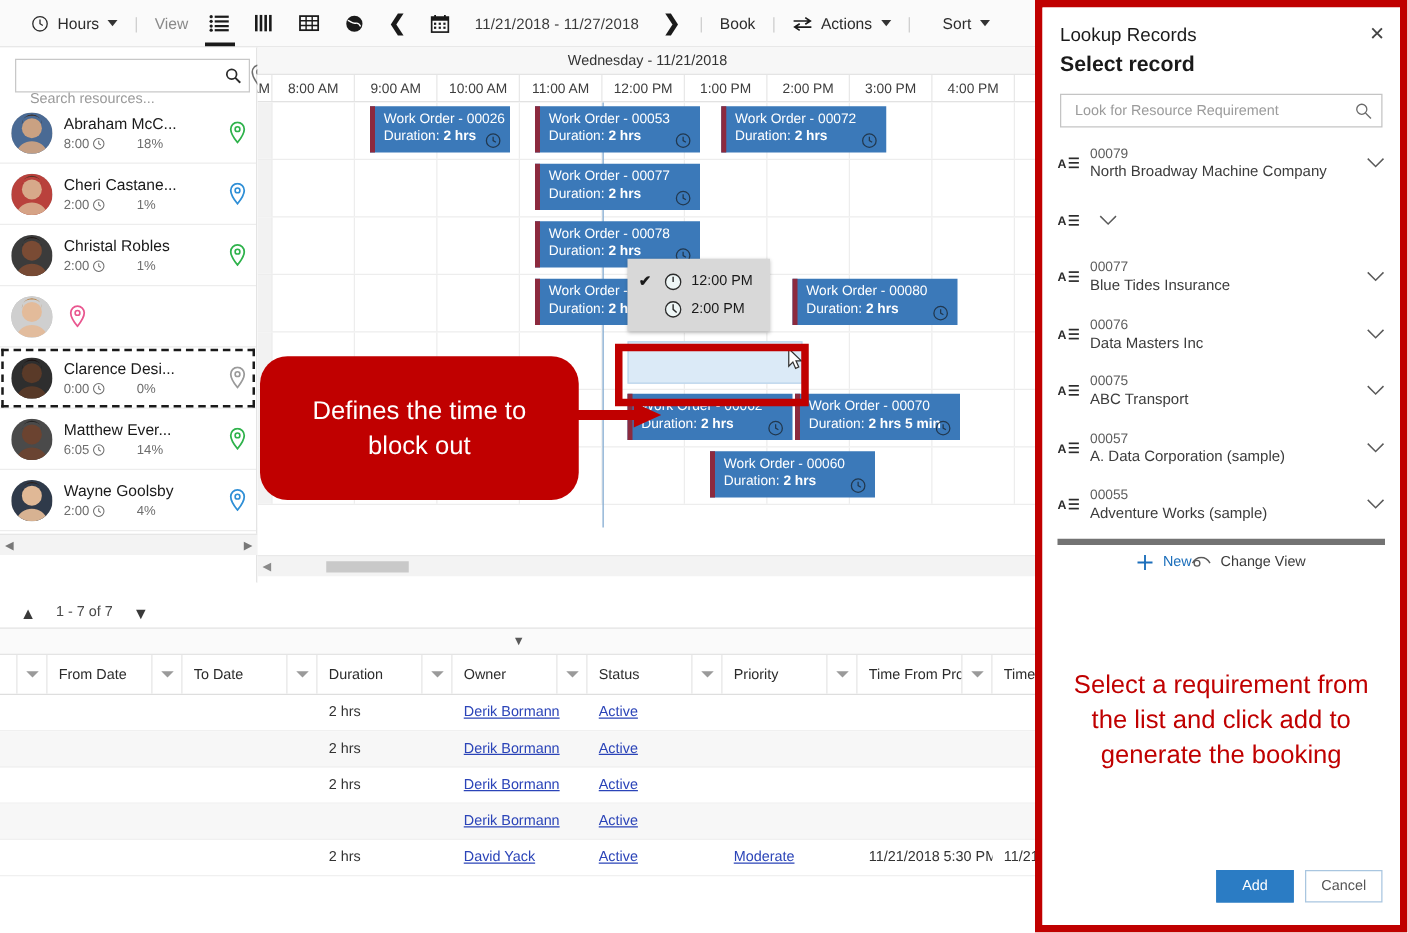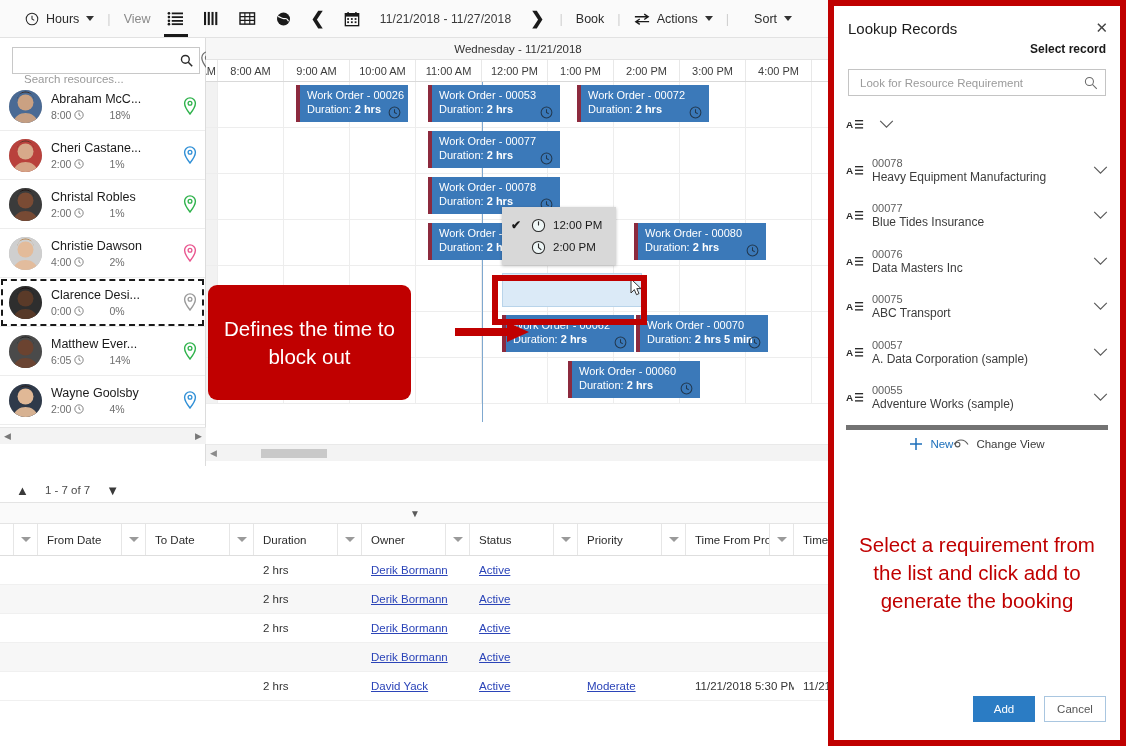--- a/index.html
+++ b/index.html
@@ -86,42 +86,42 @@
   .bgRow.alt { background:#f7f7f7; }
   .bgRow .bc { display:flex; align-items:center; padding-left:9px; font-size:11.5px; color:#333; overflow:hidden; white-space:nowrap;}
   .lnk { color:#2b44b8; text-decoration:underline; font-size:11.5px; }
 
   
   .lookup { position:absolute; right:0; top:0; width:298px; height:746px; background:#fff; border:6px solid #c00000;text-decoration:underline; }
   .lkInner { position:absolute; inset:0; background:#fff; display:flex; flex-direction:column; }
   .lkHead { padding:14px 14px 0 14px; }
   .lkTitle { font-size:15px; color:#1a1a1a; }
   .lkClose { position:absolute; right:12px; top:14px; font-size:15px; color:#444; line-height:1;}
-  .lkSub { font-size:12px; font-weight:bold; color:#1a1a1a; margin-top:5px;text-align:right; }
+  .lkSub { font-size:17px; font-weight:bold; color:#1a1a1a; margin-top:5px; }
   .lkSearch { margin:13px 14px 0 14px; height:27px; border:1px solid #c4c4c4; display:flex; align-items:center; padding:0 7px 0 9px; }
   .lkSearch input { flex:1; border:0; outline:0; font-size:11.5px; font-family:inherit; color:#444; background:transparent;}
   .lkSearch input::placeholder { color:#9b9b9b; }
   .lkList { margin-top:6px; }
   .lkItem { display:flex; align-items:center; height:45.5px; padding:0 12px 0 12px; }
   .lkIco { flex:0 0 26px; font-size:11px; color:#2b2b2b; display:flex; align-items:center; }
   .lkTxt { flex:1; min-width:0; }
   .lkNum { font-size:11px; color:#5d5d5d; line-height:14px;}
   .lkName { font-size:12px; color:#3c3c3c; line-height:15px; white-space:nowrap; overflow:hidden;}
   .lkChev { flex:0 0 22px; display:flex; justify-content:flex-end; color:#5a5a5a; }
   .lkActions { margin:4px 12px 0 12px; border-top:5px solid #737373; display:flex; align-items:center; justify-content:center; height:34px; }
   .lkAct { display:flex; align-items:center; gap:7px; font-size:11.5px; color:#1c6fbb; }
   .lkAct.grey { color:#3b3b3b; }
   .callout { flex:1; display:flex; align-items:center; justify-content:center; padding:6px 16px; }
   .calloutTxt { color:#c00000; font-size:20.5px; line-height:28px; text-align:center; }
   .lkFoot { height:52px; display:flex; align-items:center; justify-content:flex-end; gap:9px; padding:0 14px 10px 0; }
   .btnAdd { width:62px;height:26px; background:#2b7cc4; color:#fff; font-size:11.5px; display:flex; align-items:center; justify-content:center; border:1px solid #2b7cc4;}
   .btnCancel { width:62px;height:26px; background:#fff; color:#555; font-size:11.5px; display:flex; align-items:center; justify-content:center; border:1px solid #a9c6e0;}
 
   
-  .redBubble { position:absolute; left:208px; top:285px; width:203px; height:115px; background:#c00000; border-radius:9px; display:flex; align-items:center; justify-content:center; padding:0 16px; }
+  .redBubble { position:absolute; left:208px; top:285px; width:255px; height:115px; background:#c00000; border-radius:22px; display:flex; align-items:center; justify-content:center; padding:0 16px; }
   .redBubble span { color:#fff; font-size:20.5px; line-height:28px; text-align:center; }
   .redArrow { position:absolute; left:455px; top:321px; width:75px; height:22px; }
   .redFrame { position:absolute; left:492px; top:275px; width:155px; height:50px; border:6px solid #c00000; }
 </style>
 </head>
 <body>
 
 <div id="app">
 
   <div class="toolbar">
@@ -305,31 +305,20 @@
             </svg>
           </div>
         </div>
         <div class="resRow">
           <div class="avatar"><svg width="33" height="33" viewBox="0 0 33 33">
               <rect width="33" height="33" fill="#cfcfcf"></rect>
               <circle cx="16.5" cy="12.5" r="8" fill="#e3bb9a"></circle>
               <path d="M8.5 9.5a8 8 0 0 1 16 0c0-5-3.5-7-8-7s-8 2-8 7z" fill="#b9864e"></path>
               <path d="M4 33c1.5-7 7-10 12.5-10S27.5 26 29 33z" fill="#e3bb9a" opacity="0.95"></path>
             </svg></div>
-          <div class="rinfo">
-            <div class="rname">Christie Dawson</div>
-            <div class="rmeta">
-              <span>4:00</span>
-              <svg width="10" height="10" viewBox="0 0 12 12">
-                <circle cx="6" cy="6" r="5" fill="none" stroke="#6d6d6d" stroke-width="1"></circle>
-                <path d="M6 3.2V6l2 1.2" stroke="#6d6d6d" stroke-width="1" fill="none"></path>
-              </svg>
-              <span class="pct">2%</span>
-            </div>
-          </div>
           <div class="mapPin">
             <svg width="14" height="18" viewBox="0 0 14 18">
               <path d="M7 .9C4 .9 1.6 3.3 1.6 6.3 1.6 10.3 7 17 7 17s5.4-6.7 5.4-10.7C12.4 3.3 10 .9 7 .9z" fill="none" stroke="#e9568f" stroke-width="1.4"></path>
               <circle cx="7" cy="6.3" r="1.9" fill="none" stroke="#e9568f" stroke-width="1.3"></circle>
             </svg>
           </div>
         </div>
         <div class="resRow sel">
           <div class="avatar"><svg width="33" height="33" viewBox="0 0 33 33">
               <rect width="33" height="33" fill="#2e2e2e"></rect>
@@ -786,41 +775,41 @@
             <div class="lkIco">
               <svg width="18" height="13" viewBox="0 0 20 14">
                 <text x="0" y="11" font-family="Liberation Sans, sans-serif" font-size="11" font-weight="bold" fill="#2b2b2b">A</text>
                 <g fill="#2b2b2b">
                   <rect x="10" y="2" width="9" height="1.5"></rect>
                   <rect x="10" y="6" width="9" height="1.5"></rect>
                   <rect x="10" y="10" width="9" height="1.5"></rect>
                 </g>
               </svg>
             </div>
+            <div class="lkTxt">
+              <div class="lkNum">00079</div>
+              <div class="lkName">North Broadway Machine Company</div>
+            </div>
             <div class="lkChev">
               <svg width="15" height="9" viewBox="0 0 16 10">
                 <path d="M1 1l7 7 7-7" fill="none" stroke="#5a5a5a" stroke-width="1.3"></path>
               </svg>
             </div>
           </div>
           <div class="lkItem">
             <div class="lkIco">
               <svg width="18" height="13" viewBox="0 0 20 14">
                 <text x="0" y="11" font-family="Liberation Sans, sans-serif" font-size="11" font-weight="bold" fill="#2b2b2b">A</text>
                 <g fill="#2b2b2b">
                   <rect x="10" y="2" width="9" height="1.5"></rect>
                   <rect x="10" y="6" width="9" height="1.5"></rect>
                   <rect x="10" y="10" width="9" height="1.5"></rect>
                 </g>
               </svg>
             </div>
-            <div class="lkTxt">
-              <div class="lkNum">00078</div>
-              <div class="lkName">Heavy Equipment Manufacturing</div>
-            </div>
             <div class="lkChev">
               <svg width="15" height="9" viewBox="0 0 16 10">
                 <path d="M1 1l7 7 7-7" fill="none" stroke="#5a5a5a" stroke-width="1.3"></path>
               </svg>
             </div>
           </div>
           <div class="lkItem">
             <div class="lkIco">
               <svg width="18" height="13" viewBox="0 0 20 14">
                 <text x="0" y="11" font-family="Liberation Sans, sans-serif" font-size="11" font-weight="bold" fill="#2b2b2b">A</text>

